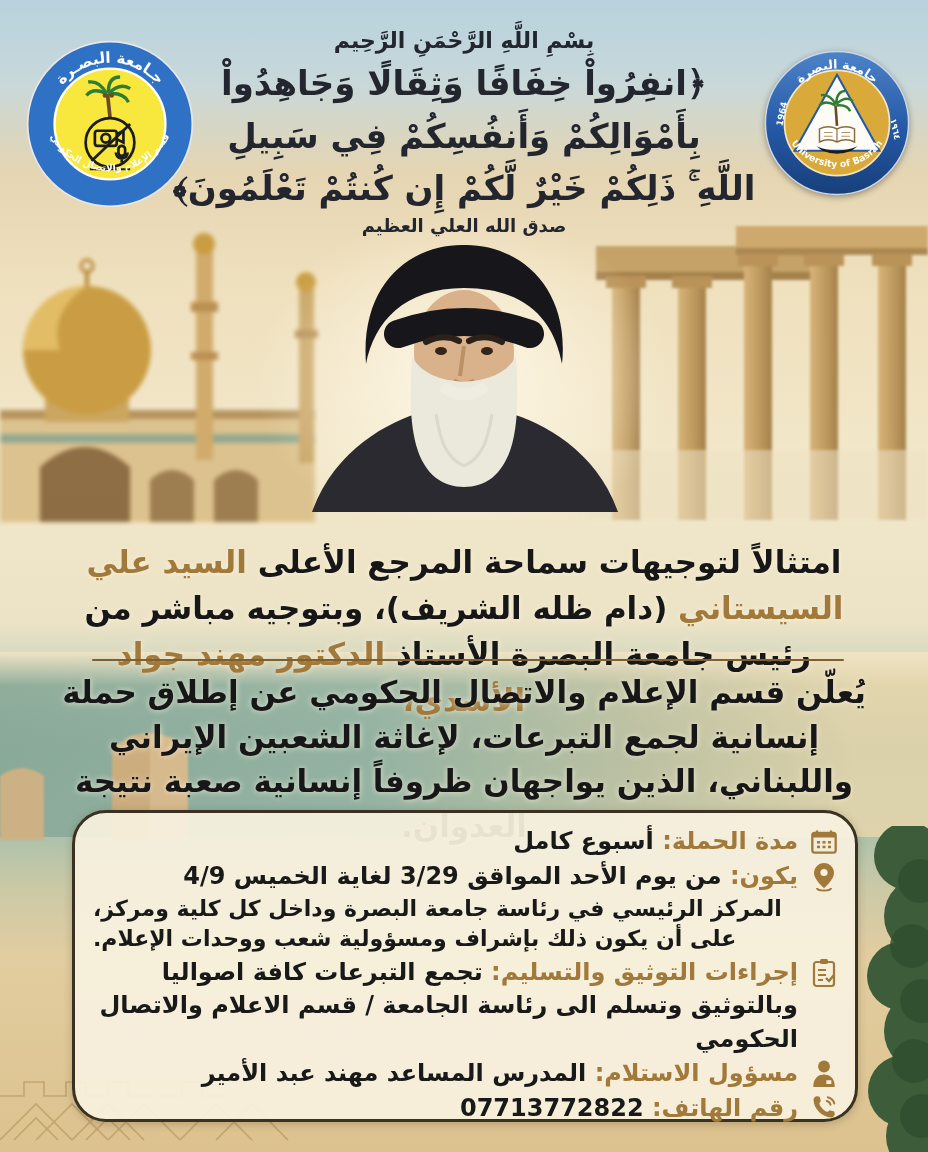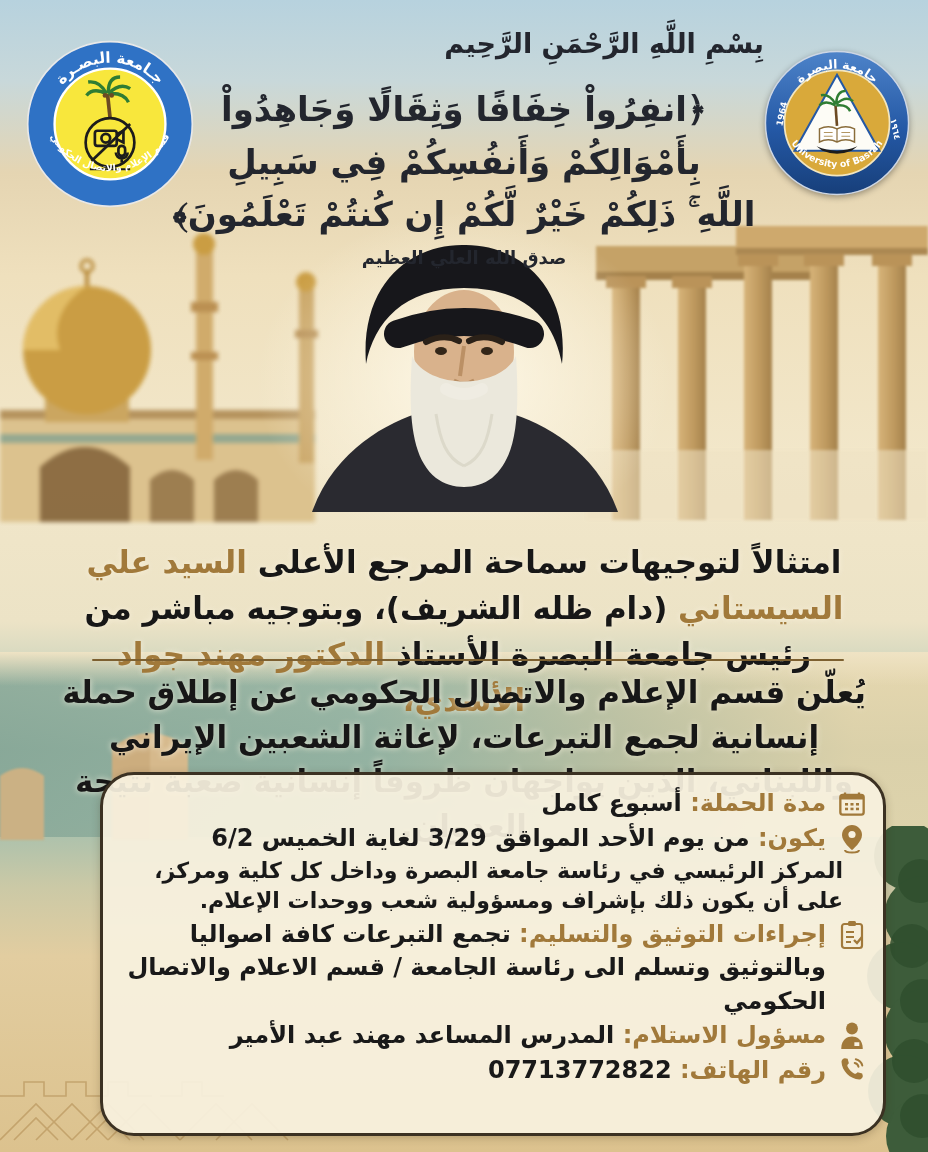--- a/index.html
+++ b/index.html
@@ -4,23 +4,23 @@
 <style>
   html,body{margin:0;padding:0;background:#888;}
   #canvas{position:relative;width:928px;height:1152px;overflow:hidden;margin:0 auto;
     font-family:"DejaVu Sans",sans-serif;
     background:linear-gradient(180deg,#b7d2de 0%,#c8d8da 7%,#e5d5b2 15%,#efe0bd 24%,
       #f2e7ca 40%,#ece3c6 54%,#c2cfba 60%,#93b1a2 65%,#a3bfae 71%,#cbc9a6 77%,
       #e2cda0 83%,#dcc28e 100%);}
   .abs{position:absolute;}
   
   .verse{left:164px;top:28px;width:600px;text-align:center;color:#23262e;direction:rtl;}
-  .verse .bismillah{font-size:27px;font-weight:bold;margin-bottom:24px;text-align:right;}
+  .verse .bismillah{font-size:22px;font-weight:bold;margin-bottom:4px;}
   .verse .vline{font-size:34px;font-weight:bold;line-height:1.55;}
-  .verse .attrib{font-size:18px;font-weight:bold;margin-top:6px;}
+  .verse .attrib{font-size:18px;font-weight:bold;margin-top:0;}
   
   .logoL{left:26px;top:40px;width:168px;height:168px;}
   .logoR{left:764px;top:50px;width:146px;height:146px;filter:drop-shadow(0 2px 3px rgba(0,0,0,.35));}
   
   .mosque{left:0;top:222px;width:330px;height:300px;filter:blur(2px);opacity:.96;}
   .columns{left:586px;top:220px;width:342px;height:300px;filter:blur(1.5px);opacity:.96;}
   .glow{left:254px;top:210px;width:420px;height:310px;
     background:radial-gradient(ellipse at 50% 55%,rgba(255,250,235,.85) 0%,rgba(255,250,235,0) 70%);}
   .portrait{left:260px;top:214px;width:408px;height:298px;}
   
@@ -36,30 +36,30 @@
   .ornament{left:0;top:1056px;width:330px;height:96px;opacity:.55;}
   
   .para{direction:rtl;text-align:center;font-weight:bold;color:#171717;}
   .intro{left:56px;top:540px;width:816px;font-size:31px;line-height:1.48;
     text-shadow:0 0 6px rgba(250,243,224,.8);}
   .gold{color:#a1793a;}
   .divider{left:92px;top:659px;width:752px;height:2px;background:#7d6030;border-radius:2px;}
   .announce{left:56px;top:670px;width:816px;font-size:31px;line-height:1.44;
     text-shadow:0 0 6px rgba(250,243,224,.8);}
   
-  .box{left:72px;top:772px;width:786px;height:364px;box-sizing:border-box;
+  .box{left:72px;top:810px;width:786px;height:312px;box-sizing:border-box;
     background:rgba(248,241,223,.93);border:3px solid #3b3122;border-radius:34px;
     padding:12px 14px 8px 12px;direction:rtl;color:#191919;
-    box-shadow:0 2px 8px rgba(60,45,20,.25);margin-left:28px;}
+    box-shadow:0 2px 8px rgba(60,45,20,.25);}
   .drow{display:flex;align-items:flex-start;gap:9px;margin-bottom:1px;}
   .dicon{flex:0 0 34px;width:34px;display:flex;justify-content:center;padding-top:2px;}
   .dtext{flex:1;font-weight:bold;font-size:24px;line-height:1.4;}
   .dlabel{color:#a1793a;}
   .dvalue{color:#191919;}
-  .subpara{font-weight:bold;font-size:22px;line-height:1.35;text-align:right;
+  .subpara{font-weight:bold;font-size:22px;line-height:1.35;text-align:left;
     color:#191919;margin:0 26px 2px 6px;}
 </style>
 </head>
 <body>
 
 <div id="canvas">
 
   <svg class="abs mosque" viewBox="0 0 330 300">
     <rect x="0" y="195" width="315" height="105" fill="#dcc18c"></rect>
     <rect x="0" y="188" width="315" height="9" fill="#b3905a"></rect>
@@ -266,21 +266,21 @@
     </div>
 
     <div class="drow">
       <span class="dicon">
         <svg width="26" height="30" viewBox="0 0 24 30">
             <path d="M12,1 C6.5,1 2,5.5 2,11 c0,7 10,15 10,15 s10,-8 10,-15 C22,5.5 17.5,1 12,1 z" fill="#a1793a"></path>
             <circle cx="12" cy="10.5" r="3.6" fill="#f8f1df"></circle>
             <path d="M5,26 a7,2.6 0 0 0 14,0" fill="none" stroke="#a1793a" stroke-width="2"></path>
           </svg>
       </span>
-      <div class="dtext"><span class="dlabel">يكون:</span> <span class="dvalue">من يوم الأحد المواقق 3/29 لغاية الخميس 6/2</span></div>
+      <div class="dtext"><span class="dlabel">يكون:</span> <span class="dvalue">من يوم الأحد المواقق 3/29 لغاية الخميس 4/9</span></div>
     </div>
 
     <div class="subpara">المركز الرئيسي في رئاسة جامعة البصرة وداخل كل كلية ومركز، على أن يكون ذلك بإشراف ومسؤولية شعب ووحدات الإعلام.</div>
 
     <div class="drow">
       <span class="dicon">
         <svg width="26" height="30" viewBox="0 0 24 30">
             <rect x="2" y="4" width="20" height="24" rx="2.5" fill="none" stroke="#a1793a" stroke-width="2.2"></rect>
             <rect x="8" y="1" width="8" height="5" rx="1.5" fill="#a1793a"></rect>
             <path d="M6,12 h8 M6,17 h8 M6,22 h5" stroke="#a1793a" stroke-width="2" fill="none"></path>

